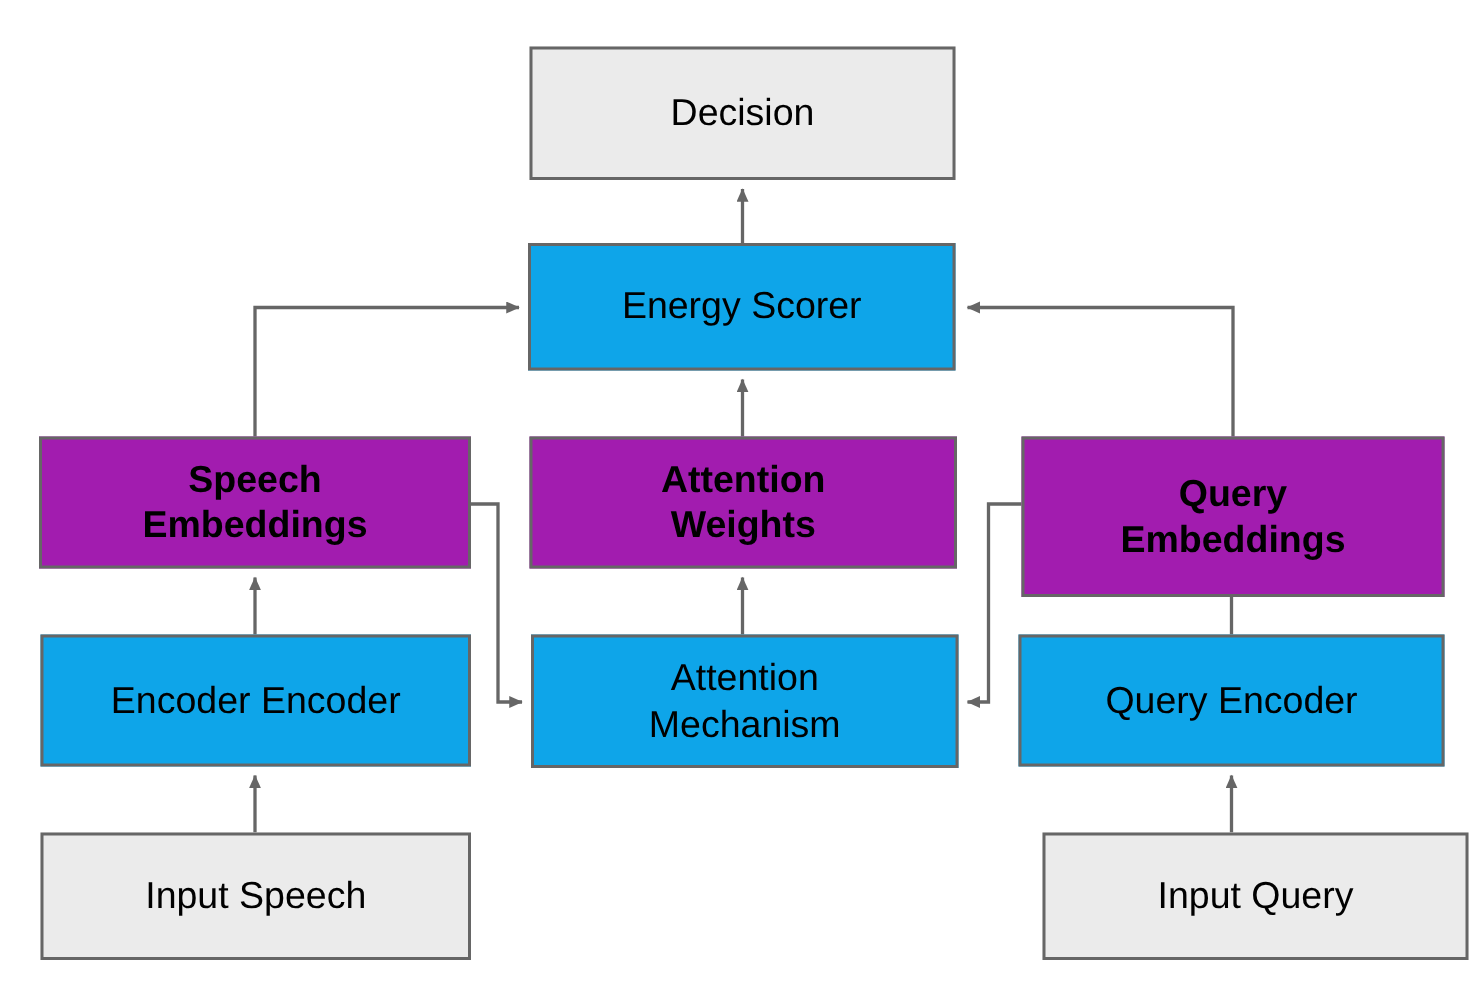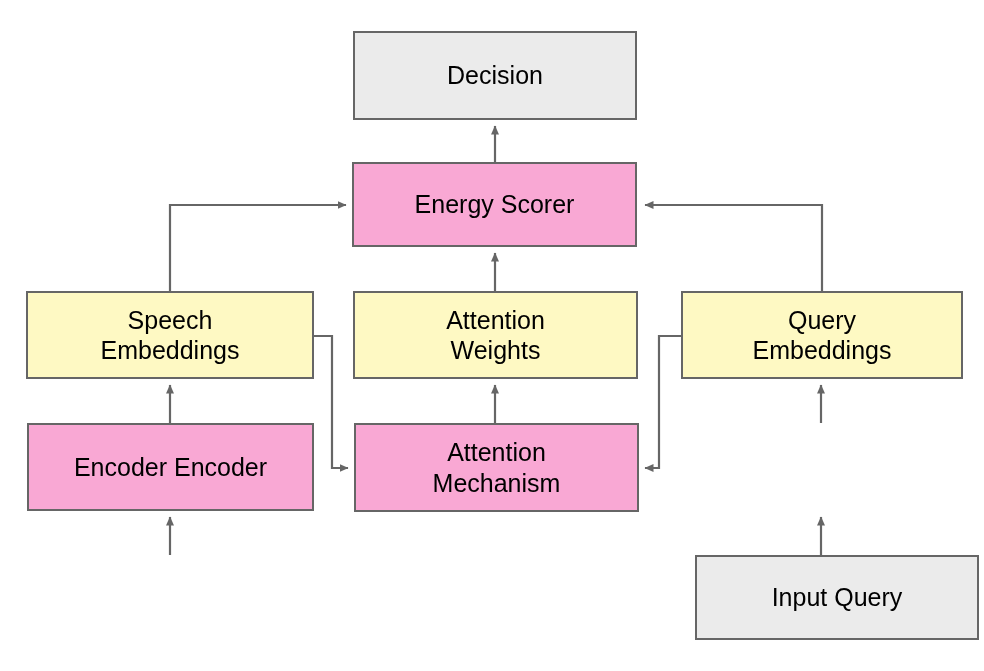--- a/index.html
+++ b/index.html
@@ -35,22 +35,22 @@
     justify-content: center;
     text-align: center;
     color: #000000;
     font-size: 25px;
     line-height: 1.22;
     font-family: "Liberation Sans", sans-serif;
     white-space: pre-line;
     z-index: 2;
   }
   .fill-grey   { background: #ebebeb; }
-  .fill-yellow { background: #f9a8d4; }
-  .fill-pink   { background: #fef9c3; }
+  .fill-yellow { background: #0ea5e9; }
+  .fill-pink   { background: #a21caf; font-weight: bold; }
 </style>
 </head>
 <body>
 
 <div id="canvas">
 
   <svg id="edge-layer" viewBox="0 0 984 671">
     <defs>
       <marker id="arrow" markerWidth="10" markerHeight="10" refX="8.5" refY="4" orient="auto" markerUnits="userSpaceOnUse">
         <path d="M 0 0 L 9 4 L 0 8 z" fill="#666666"></path>
@@ -74,25 +74,27 @@
   <div class="node fill-grey" style="left:353px; top:31px;  width:284px; height:89px;">Decision</div>
 
   <div class="node fill-yellow" style="left:352px; top:162px; width:285px; height:85px;">Energy Scorer</div>
 
   <div class="node fill-pink" style="left:26px;  top:291px; width:288px; height:88px;">Speech
 Embeddings</div>
 
   <div class="node fill-pink" style="left:353px; top:291px; width:285px; height:88px;">Attention
 Weights</div>
 
-  <div class="node fill-pink" style="left:681px; top:291px; width:282px; height:88px;">Query
+  <div class="node fill-pink" style="left:681px; top:291px; width:282px; height:107px;">Query
 Embeddings</div>
 
   <div class="node fill-yellow" style="left:27px;  top:423px; width:287px; height:88px;">Encoder Encoder</div>
 
   <div class="node fill-yellow" style="left:354px; top:423px; width:285px; height:89px;">Attention
 Mechanism</div>
 
+  <div class="node fill-yellow" style="left:679px; top:423px; width:284px; height:88px;">Query Encoder</div>
 
+  <div class="node fill-grey" style="left:27px;  top:555px; width:287px; height:85px;">Input Speech</div>
 
   <div class="node fill-grey" style="left:679px; top:555px; width:284px; height:85px;margin-left:16px;">Input Query</div>
 
 </div>
 
 </body></html>

